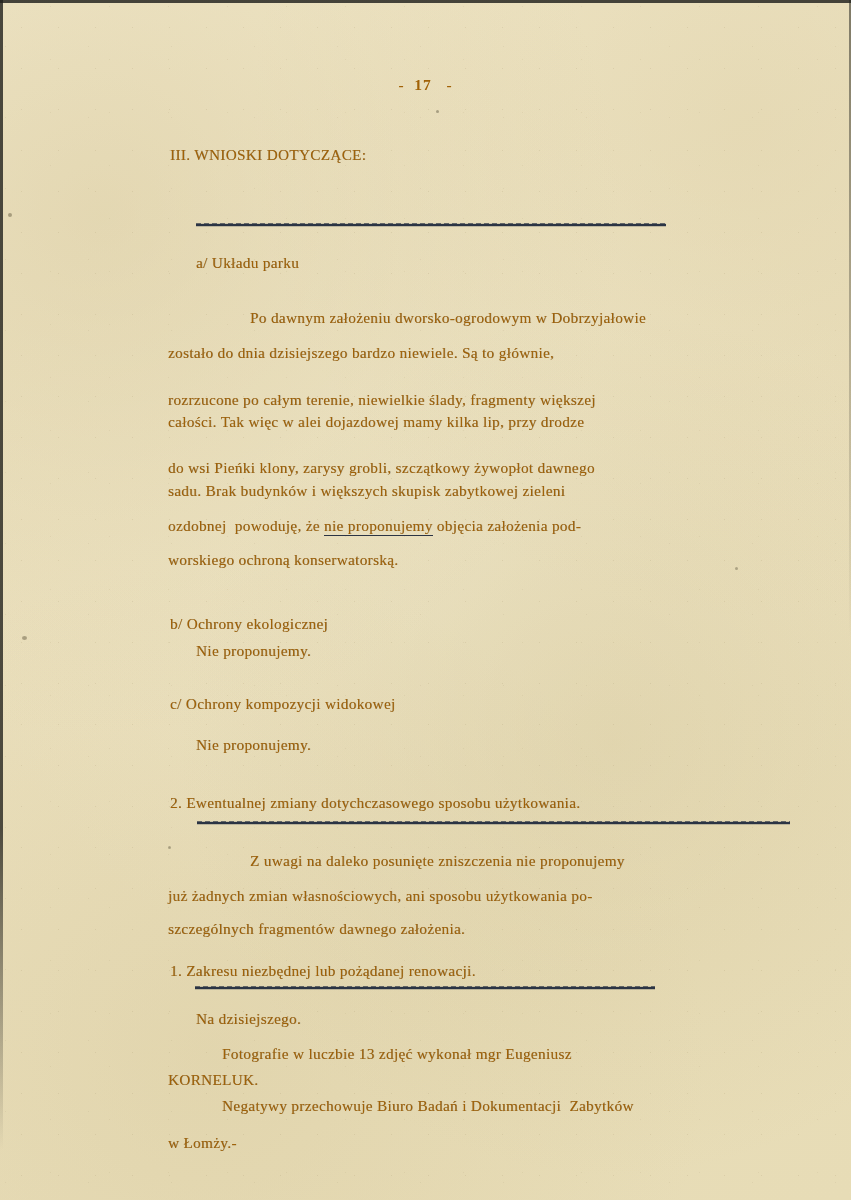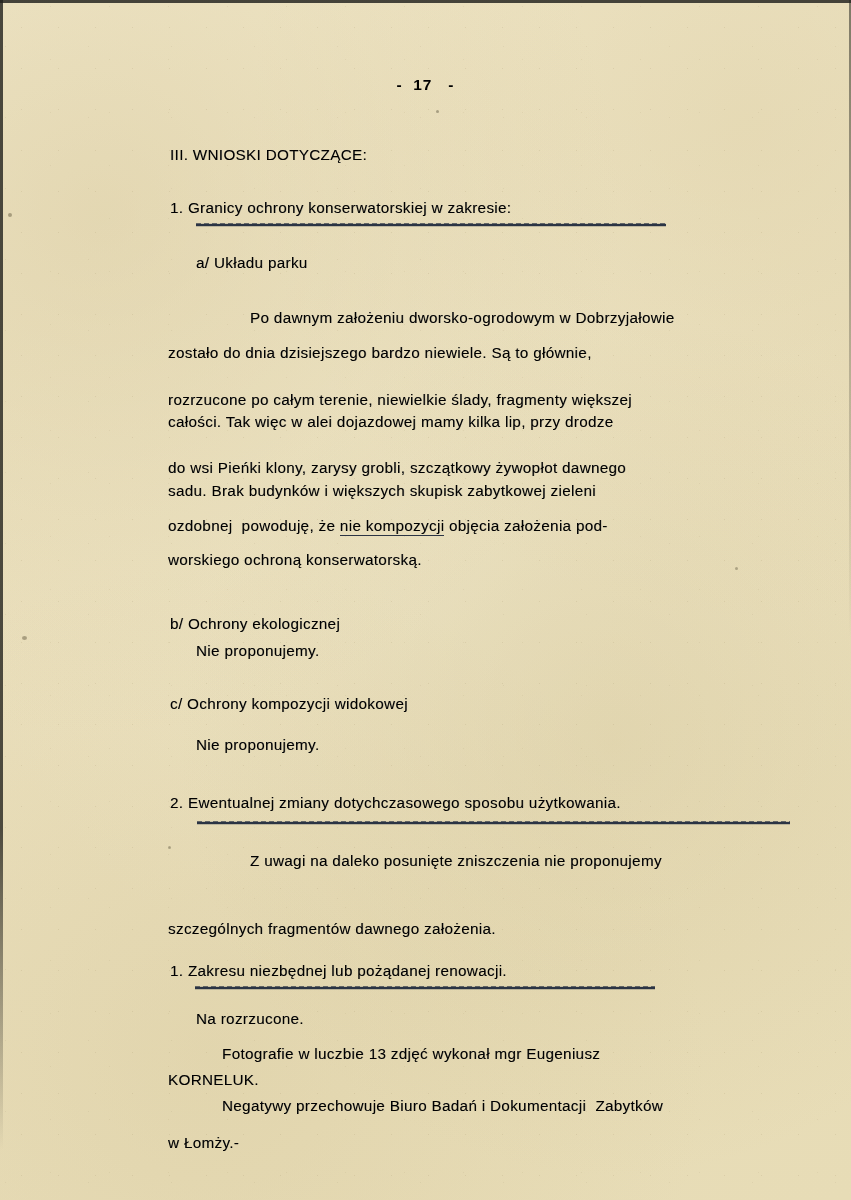--- a/index.html
+++ b/index.html
@@ -9,22 +9,22 @@
     background: #6b6656;
   }
 
   .page {
     position: relative;
     width: 851px;
     height: 1200px;
     margin: 0 auto;
     background: #ece2c1;
     overflow: hidden;
-    font-family: Liberation Sans, sans-serif;
-    color: #000000;
+    font-family: Liberation Serif, serif;
+    color: #a16207;
     box-sizing: border-box;
   }
 
   
   .page::before {
     content: "";
     position: absolute;
     inset: 0;
     pointer-events: none;
     background:
@@ -156,52 +156,52 @@
   <div class="spot" style="left:436px;top:110px; width:3px; height:3px; background:rgba(70,64,44,0.40);"></div>
   <div class="spot" style="left:168px;top:846px; width:3px; height:3px; background:rgba(70,64,44,0.35);"></div>
   <div class="spot" style="left:735px;top:567px; width:3px; height:3px; background:rgba(70,64,44,0.35);"></div>
 
   <div class="content">
 
     <div class="pageno">-  17   -</div>
 
     <div class="ln" style="left:170px; top:147px;">III. WNIOSKI DOTYCZĄCE:</div>
 
-    <div class="ln" style="left:170px; top:200px;">1. Granicy ochrony konserwatorskiej w zakresie:</div>
     <div class="rule" style="left:196px; top:224px; width:470px;"></div>
 
     <div class="ln" style="left:196px; top:255px;">a/ Układu parku</div>
 
     <div class="ln" style="left:250px; top:310px;">Po dawnym założeniu dworsko-ogrodowym w Dobrzyjałowie</div>
     <div class="ln" style="left:168px; top:345px;">zostało do dnia dzisiejszego bardzo niewiele. Są to głównie,</div>
     <div class="ln" style="left:168px; top:392px;">rozrzucone po całym terenie, niewielkie ślady, fragmenty większej</div>
     <div class="ln" style="left:168px; top:414px;">całości. Tak więc w alei dojazdowej mamy kilka lip, przy drodze</div>
     <div class="ln" style="left:168px; top:460px;">do wsi Pieńki klony, zarysy grobli, szczątkowy żywopłot dawnego</div>
     <div class="ln" style="left:168px; top:483px;">sadu. Brak budynków i większych skupisk zabytkowej zieleni</div>
 
-    <div class="ln" style="left:168px; top:518px;"><span>ozdobnej  powoduję, że </span><span class="u-inline">nie kompozycji</span><span> objęcia założenia pod-</span></div>
+    <div class="ln" style="left:168px; top:518px;"><span>ozdobnej  powoduję, że </span><span class="u-inline">nie proponujemy</span><span> objęcia założenia pod-</span></div>
 
     <div class="ln" style="left:168px; top:552px;">worskiego ochroną konserwatorską.</div>
 
     <div class="ln" style="left:170px; top:616px;">b/ Ochrony ekologicznej</div>
     <div class="ln" style="left:196px; top:643px;">Nie proponujemy.</div>
 
     <div class="ln" style="left:170px; top:696px;">c/ Ochrony kompozycji widokowej</div>
     <div class="ln" style="left:196px; top:737px;">Nie proponujemy.</div>
 
     <div class="ln" style="left:170px; top:795px;">2. Ewentualnej zmiany dotychczasowego sposobu użytkowania.</div>
     <div class="rule" style="left:197px; top:822px; width:593px;"></div>
 
     <div class="ln" style="left:250px; top:853px;">Z uwagi na daleko posunięte zniszczenia nie proponujemy</div>
+    <div class="ln" style="left:168px; top:888px;">już żadnych zmian własnościowych, ani sposobu użytkowania po-</div>
     <div class="ln" style="left:168px; top:921px;">szczególnych fragmentów dawnego założenia.</div>
 
     <div class="ln" style="left:170px; top:963px;">1. Zakresu niezbędnej lub pożądanej renowacji.</div>
     <div class="rule" style="left:195px; top:987px; width:460px;"></div>
 
-    <div class="ln" style="left:196px; top:1011px;">Na rozrzucone.</div>
+    <div class="ln" style="left:196px; top:1011px;">Na dzisiejszego.</div>
 
     <div class="ln" style="left:222px; top:1046px;">Fotografie w luczbie 13 zdjęć wykonał mgr Eugeniusz</div>
     <div class="ln" style="left:168px; top:1072px;">KORNELUK.</div>
 
     <div class="ln" style="left:222px; top:1098px;">Negatywy przechowuje Biuro Badań i Dokumentacji  Zabytków</div>
     <div class="ln" style="left:168px; top:1127px;margin-top:8px;">w Łomży.-</div>
 
   </div>
 </div>
 

